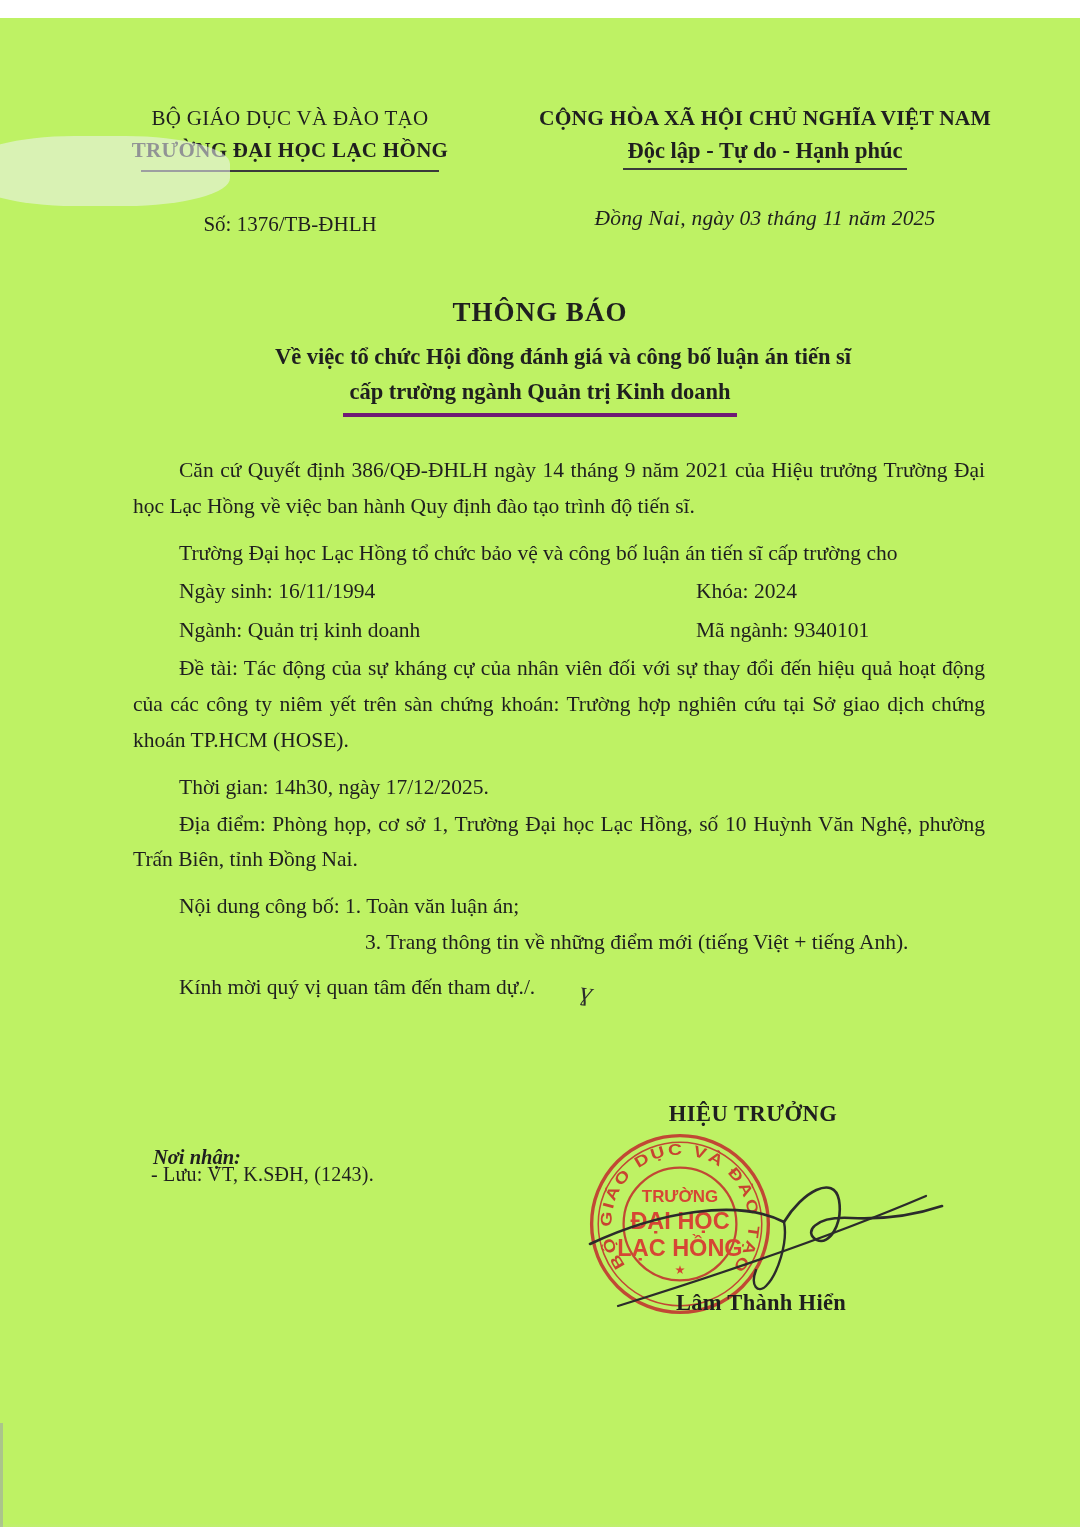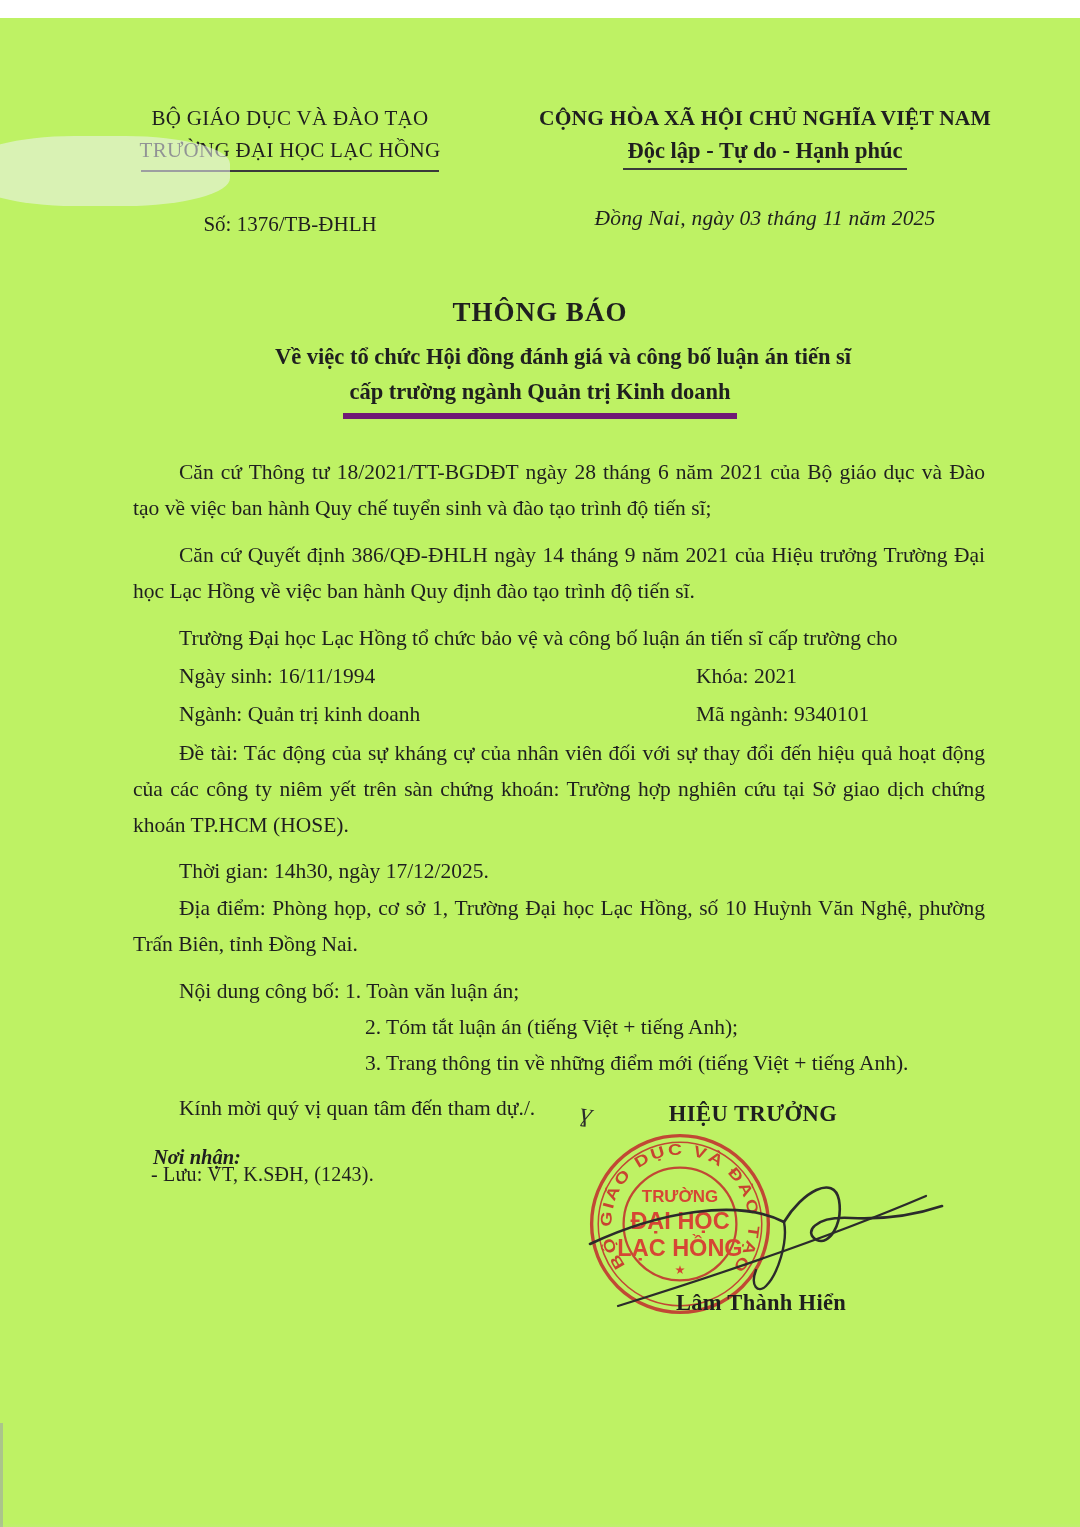--- a/index.html
+++ b/index.html
@@ -21,35 +21,35 @@
   .scan-edge-left{
     position:absolute; left:0; top:1405px; width:3px; height:122px;
     background:#9aa1ab; opacity:.55;
   }
 
   
   .header { display:flex; padding:88px 40px 0 90px; }
   .header-left { width:400px; text-align:center; }
   .header-right { flex:1; text-align:center; }
   .hl-line1 { font-size:21px; letter-spacing:.3px; }
-  .hl-line2 { font-size:21px; font-weight:normal; margin-top:7px; letter-spacing:.3px; }
+  .hl-line2 { font-size:21px; font-weight:bold; margin-top:7px; letter-spacing:.3px; }
   .hl-underline { width:298px; border-bottom:2px solid #3a3a3a; margin:7px auto 0; }
   .hr-line1 { font-size:21.5px; font-weight:bold; letter-spacing:.2px; }
   .hr-line2 { display:inline-block; font-size:22.5px; font-weight:bold;
               border-bottom:2px solid #3a3a3a; padding:0 4px 4px; margin-top:7px; }
   .doc-number { font-size:21px; margin-top:40px; }
   .dateline { font-size:21.5px; font-style:italic; margin-top:36px; letter-spacing:.2px; }
 
   
   .title-block { text-align:center; margin-top:56px; line-height:1.45; }
   .title-main { font-size:27px; font-weight:bold; letter-spacing:1px; }
   .title-sub1 { font-size:22.5px; font-weight:bold; margin-top:9px;padding-left:46px; }
   .title-sub2-wrap { margin-top:2px; }
   .title-sub2 { display:inline-block; font-size:22.5px; font-weight:bold;
-                border-bottom:6px solid #701a75; padding:0 6px 5px; }
+                border-bottom:4px solid #701a75; padding:0 6px 5px; }
 
   
   .body-text { margin:36px 95px 0 133px; font-size:21.5px; line-height:1.67; text-align:justify; }
   .para { text-indent:46px; margin:0 0 11px 0; }
   .para-tight { text-indent:46px; margin:0; }
   .info-row { display:flex; margin-left:46px; line-height:1.79; }
   .info-left { width:517px; }
   .info-right { flex:1; }
   .content-items .item-indent { margin-left:232px; }
   .invitation-line { text-indent:46px; margin-top:3px; }
@@ -93,43 +93,41 @@
 
   <div class="title-block">
     <div class="title-main">THÔNG BÁO</div>
     <div class="title-sub1">Về việc tổ chức Hội đồng đánh giá và công bố luận án tiến sĩ</div>
     <div class="title-sub2-wrap">
       <span class="title-sub2">cấp trường ngành Quản trị Kinh doanh</span>
     </div>
   </div>
 
   <div class="body-text">
-    <p class="para">Căn cứ Thông tư 18/2021/TT-BGDĐT ngày 28 tháng 6 năm 2021 của Bộ giáo dục và Đào tạo về việc ban hành Quy chế tuyển sinh và đào tạo trình độ tiến sĩ;</p>
     <p class="para">Căn cứ Quyết định 386/QĐ-ĐHLH ngày 14 tháng 9 năm 2021 của Hiệu trưởng Trường Đại học Lạc Hồng về việc ban hành Quy định đào tạo trình độ tiến sĩ.</p>
     <p class="para-tight">Trường Đại học Lạc Hồng tổ chức bảo vệ và công bố luận án tiến sĩ cấp trường cho</p>
 
     <div class="info-row">
       <span class="info-left">Ngày sinh: 16/11/1994</span>
-      <span class="info-right">Khóa: 2021</span>
+      <span class="info-right">Khóa: 2024</span>
     </div>
     <div class="info-row">
       <span class="info-left">Ngành: Quản trị kinh doanh</span>
       <span class="info-right">Mã ngành: 9340101</span>
     </div>
 
     <p class="para" style="margin-top:2px">Đề tài: Tác động của sự kháng cự của nhân viên đối với sự thay đổi đến hiệu quả hoạt động của các công ty niêm yết trên sàn chứng khoán: Trường hợp nghiên cứu tại Sở giao dịch chứng khoán TP.HCM (HOSE).</p>
     <p class="para-tight">Thời gian: 14h30, ngày 17/12/2025.</p>
     <p class="para" style="margin-top:1px">Địa điểm: Phòng họp, cơ sở 1, Trường Đại học Lạc Hồng, số 10 Huỳnh Văn Nghệ, phường Trấn Biên, tỉnh Đồng Nai.</p>
 
     <div class="content-items">
       <div class="para-tight">
         <span>Nội dung công bố:</span>
         <span>1. Toàn văn luận án;</span>
       </div>
-      <div class="item-indent">2. Tóm tắt luận án (tiếng Việt + tiếng Anh);</div>
       <div class="item-indent">3. Trang thông tin về những điểm mới (tiếng Việt + tiếng Anh).</div>
     </div>
 
     <div class="invitation-line">
       <span>Kính mời quý vị quan tâm đến tham dự./.</span><span class="hand-mark">ɣ</span>
     </div>
   </div>
 
   <div class="recipients-label">Nơi nhận:</div>
   <div class="recipients-line">- Lưu: VT, K.SĐH, (1243).</div>

